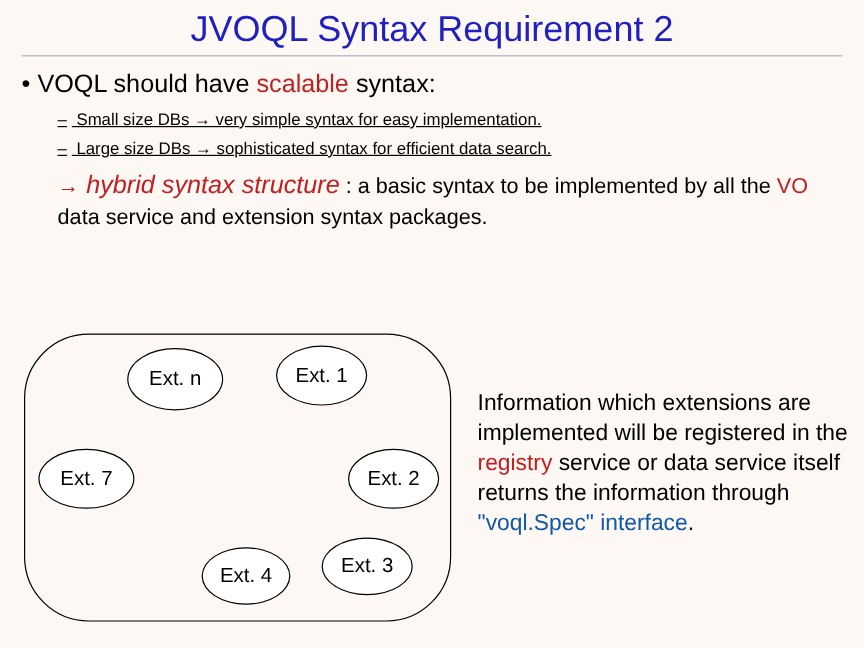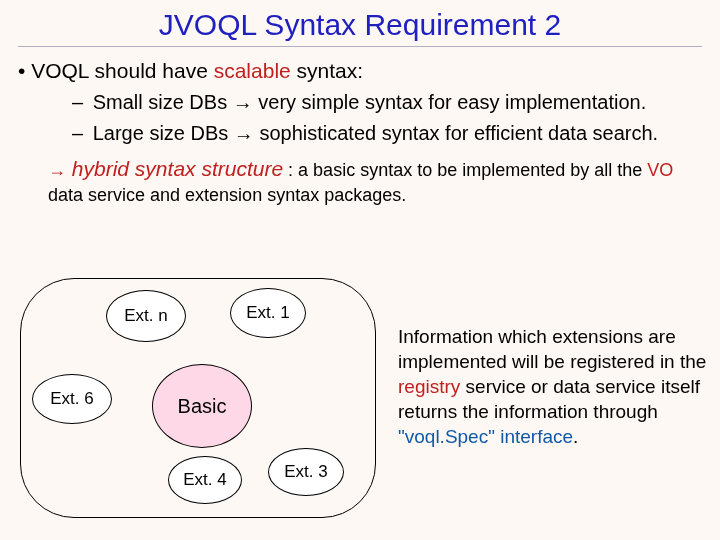--- a/index.html
+++ b/index.html
@@ -20,23 +20,24 @@
   border-bottom: 1px solid #b0b0c0;
   margin: 0 18px;
 }
 .main-bullet {
   font-size: 21px;
   color: #000;
   margin: 12px 18px 6px 18px;
 }
 .main-bullet .keyword { color: #c02020; }
 .sub-bullet {
-  font-size: 20px;
+  font-size: 14px;
   color: #000;
-  margin: 8px 18px 0 72px;
+  margin: 8px 18px 0 48px;
+  text-decoration: underline;
 }
 .sub-bullet .dash { margin-right: 4px; }
 .sub-bullet .arrow { font-family: sans-serif; }
 .hybrid-line {
   font-size: 18px;
   color: #000;
   margin: 10px 18px 0 48px;
   line-height: 1.35;
 }
 .hybrid-line .arrow { color: #c02020; font-family: sans-serif; }
@@ -121,21 +122,21 @@
 </div>
 
 <div class="hybrid-line">
   <span class="arrow">→</span><span class="hybrid"> hybrid syntax structure</span><span> : a basic syntax to be implemented by all the </span><span class="voql">VO</span><span> data service and extension syntax packages.</span>
 </div>
 
 <div class="diagram-area">
   <div class="big-rounded"></div>
   <div class="bubble b-extn">Ext. n</div>
   <div class="bubble b-ext1">Ext. 1</div>
-  <div class="bubble b-ext6">Ext. 6</div>
-  <div class="bubble-basic b-basic">Basic</div>
+  <div class="bubble b-ext6">Ext. 7</div>
+  <div class="bubble b-ext2">Ext. 2</div>
   <div class="bubble b-ext4">Ext. 4</div>
   <div class="bubble b-ext3">Ext. 3</div>
 </div>
 
 <div class="info-box">
   <span>Information which extensions are implemented will be registered in the </span><span class="registry">registry</span><span> service or data service itself returns the information through </span><span class="voqlspec">"voql.Spec" interface</span><span>.</span>
 </div>
 
 </body></html>

